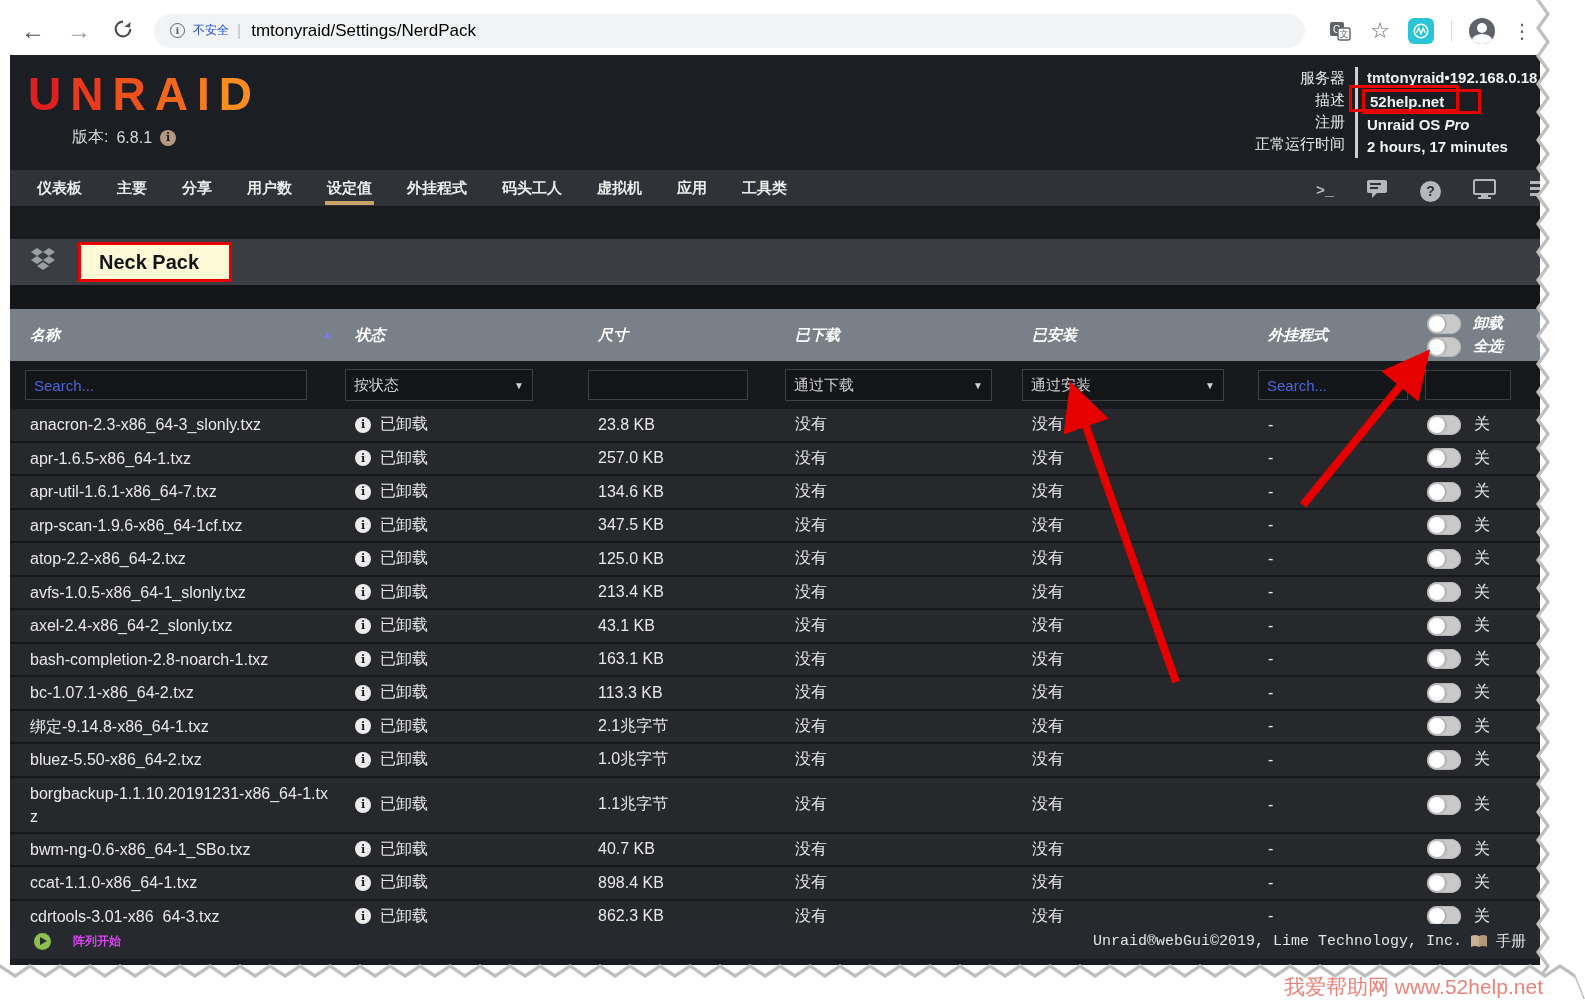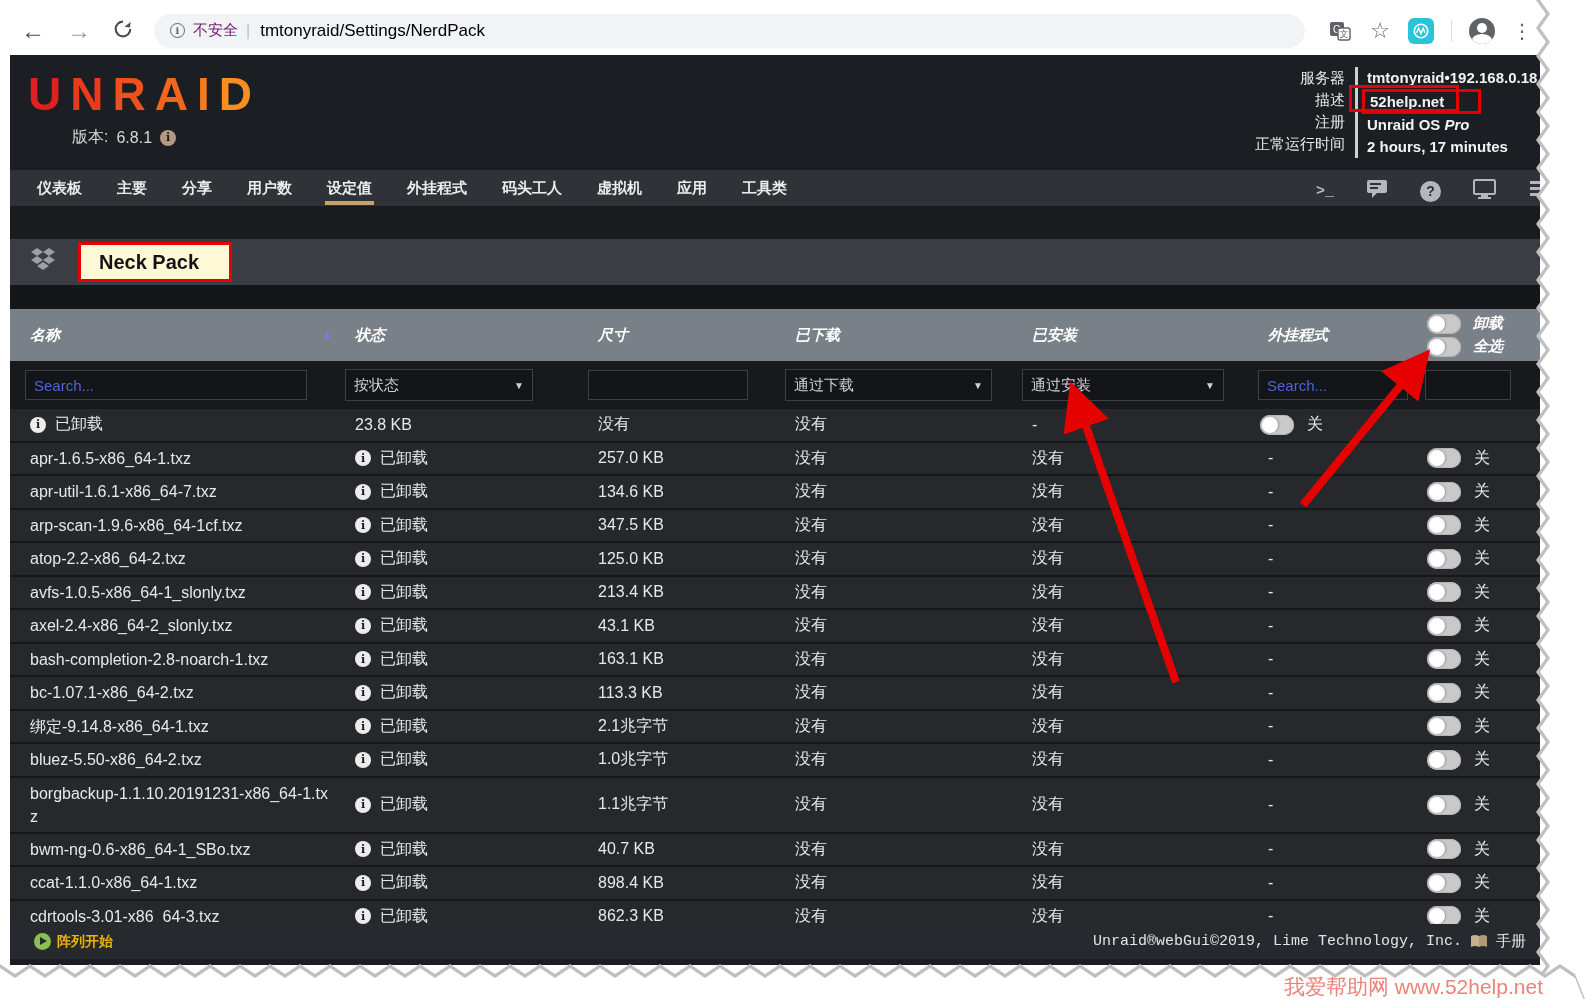--- a/index.html
+++ b/index.html
@@ -6,21 +6,21 @@
   body { width:1585px; height:1003px; background:#fff; font-family:"Liberation Sans","DejaVu Sans",sans-serif; position:relative; overflow:hidden; }
   .canvas { position:absolute; inset:0; background:#fff; overflow:hidden; }
 
   
   .browser-bar { position:absolute; left:10px; top:6px; width:1530px; height:49px; background:#fff; display:flex; align-items:center; }
   .nav-btn { font-size:24px; color:#4a4d51; margin:0 11px; cursor:pointer; line-height:1; }
   .nav-btn.fwd { color:#9aa0a6; }
   .reload-svg { margin:0 10px; }
   .url-pill { flex:1; height:34px; background:#f1f3f4; border-radius:17px; display:flex; align-items:center; padding:0 16px; margin:0 14px 0 10px; }
   .info-circ { width:15px; height:15px; border:1.6px solid #5f6368; border-radius:50%; color:#5f6368; font-size:10px; font-weight:bold; display:inline-flex; align-items:center; justify-content:center; margin-right:8px; font-family:"DejaVu Serif",serif; }
-  .sec-label { color:#701a75; font-size:15px; margin-right:8px;text-align:center; }
+  .sec-label { color:#1d4ed8; font-size:12px; margin-right:8px;text-align:center; }
   .pill-div { color:#bdc1c6; font-size:16px; margin-right:10px; }
   .url-text { color:#000000; font-size:17px; }
   .bar-ico { color:#5f6368; margin:0 9px; display:inline-flex; align-items:center; }
   .star { font-size:22px; color:#5f6368; }
   .ext-ico { width:26px; height:26px; border-radius:6px; background:#29c4d8; display:inline-flex; align-items:center; justify-content:center; }
   .bar-sep { width:1px; height:22px; background:#dadce0; margin:0 8px; }
   .avatar { width:26px; height:26px; border-radius:50%; background:#5f6368; position:relative; overflow:hidden; }
   .avatar::before { content:""; position:absolute; left:8px; top:5px; width:10px; height:10px; border-radius:50%; background:#fff; }
   .avatar::after { content:""; position:absolute; left:3px; top:16px; width:20px; height:12px; border-radius:50%; background:#fff; }
   .kebab { font-size:20px; color:#5f6368; letter-spacing:0; margin:0 8px; }
@@ -75,21 +75,21 @@
   .rows { height:515px; overflow:hidden; background:#17191c; }
   .trow { background:#26282b; border-bottom:2px solid #151719; align-items:center; min-height:33.5px; color:#e8e8e8; font-size:16px; }
   .c { padding:4px 0 4px 10px; }
   .c.name { word-break:break-all; padding-right:14px; line-height:23px; }
   .c.status { display:flex; align-items:center; gap:9px; }
   .st-dot { width:16px; height:16px; border-radius:50%; background:#ececec; color:#17191c; font-size:11px; font-weight:bold; display:inline-flex; align-items:center; justify-content:center; font-family:"DejaVu Serif",serif; flex:0 0 auto; }
   .c.tog { display:flex; align-items:center; gap:13px; padding-left:2px; }
 
   
   .app-footer { height:35px; background:#26292d; display:flex; align-items:center; padding:0 14px 0 24px; position:relative; }
-  .arr-status { display:flex; align-items:center; gap:6px; color:#eab308; font-weight:bold; font-size:14px; }
+  .arr-status { display:flex; align-items:center; gap:22px; color:#d946ef; font-weight:bold; font-size:12px; }
   .play-ico { width:17px; height:17px; border-radius:50%; background:#8cbf4d; position:relative; flex:0 0 auto; }
   .play-ico::before { content:""; position:absolute; left:6px; top:4px; border-left:7px solid #26292d; border-top:4.5px solid transparent; border-bottom:4.5px solid transparent; }
   .copyright { position:absolute; right:14px; display:flex; align-items:center; gap:8px; color:#e3e3e3; font-size:15px; font-family:"Liberation Mono","DejaVu Sans Mono",monospace; }
 
   
   .anno-svg { position:absolute; inset:0; z-index:50; pointer-events:none; }
   .red-box-desc { position:absolute; z-index:51; pointer-events:none; }
 
   
   .edge { position:absolute; z-index:55; pointer-events:none; }
@@ -269,20 +269,21 @@
             <span>通过安装</span>
             <span class="caret">▼</span>
           </div>
         </div>
       <div><input class="f-input" style="width: 150px;" placeholder="Search..."></div>
       <div><input class="f-input" style="width: 86px;"></div>
     </div>
 
     <div class="rows" id="rows">
     <div class="grid trow">
+      <div class="c name">anacron-2.3-x86_64-3_slonly.txz</div>
       <div class="c status">
             <span class="st-dot">i</span>
             <span>已卸载</span>
           </div>
       <div class="c">23.8 KB</div>
       <div class="c">没有</div>
       <div class="c">没有</div>
       <div class="c">-</div>
       <div class="c tog">
             <span class="switch">

